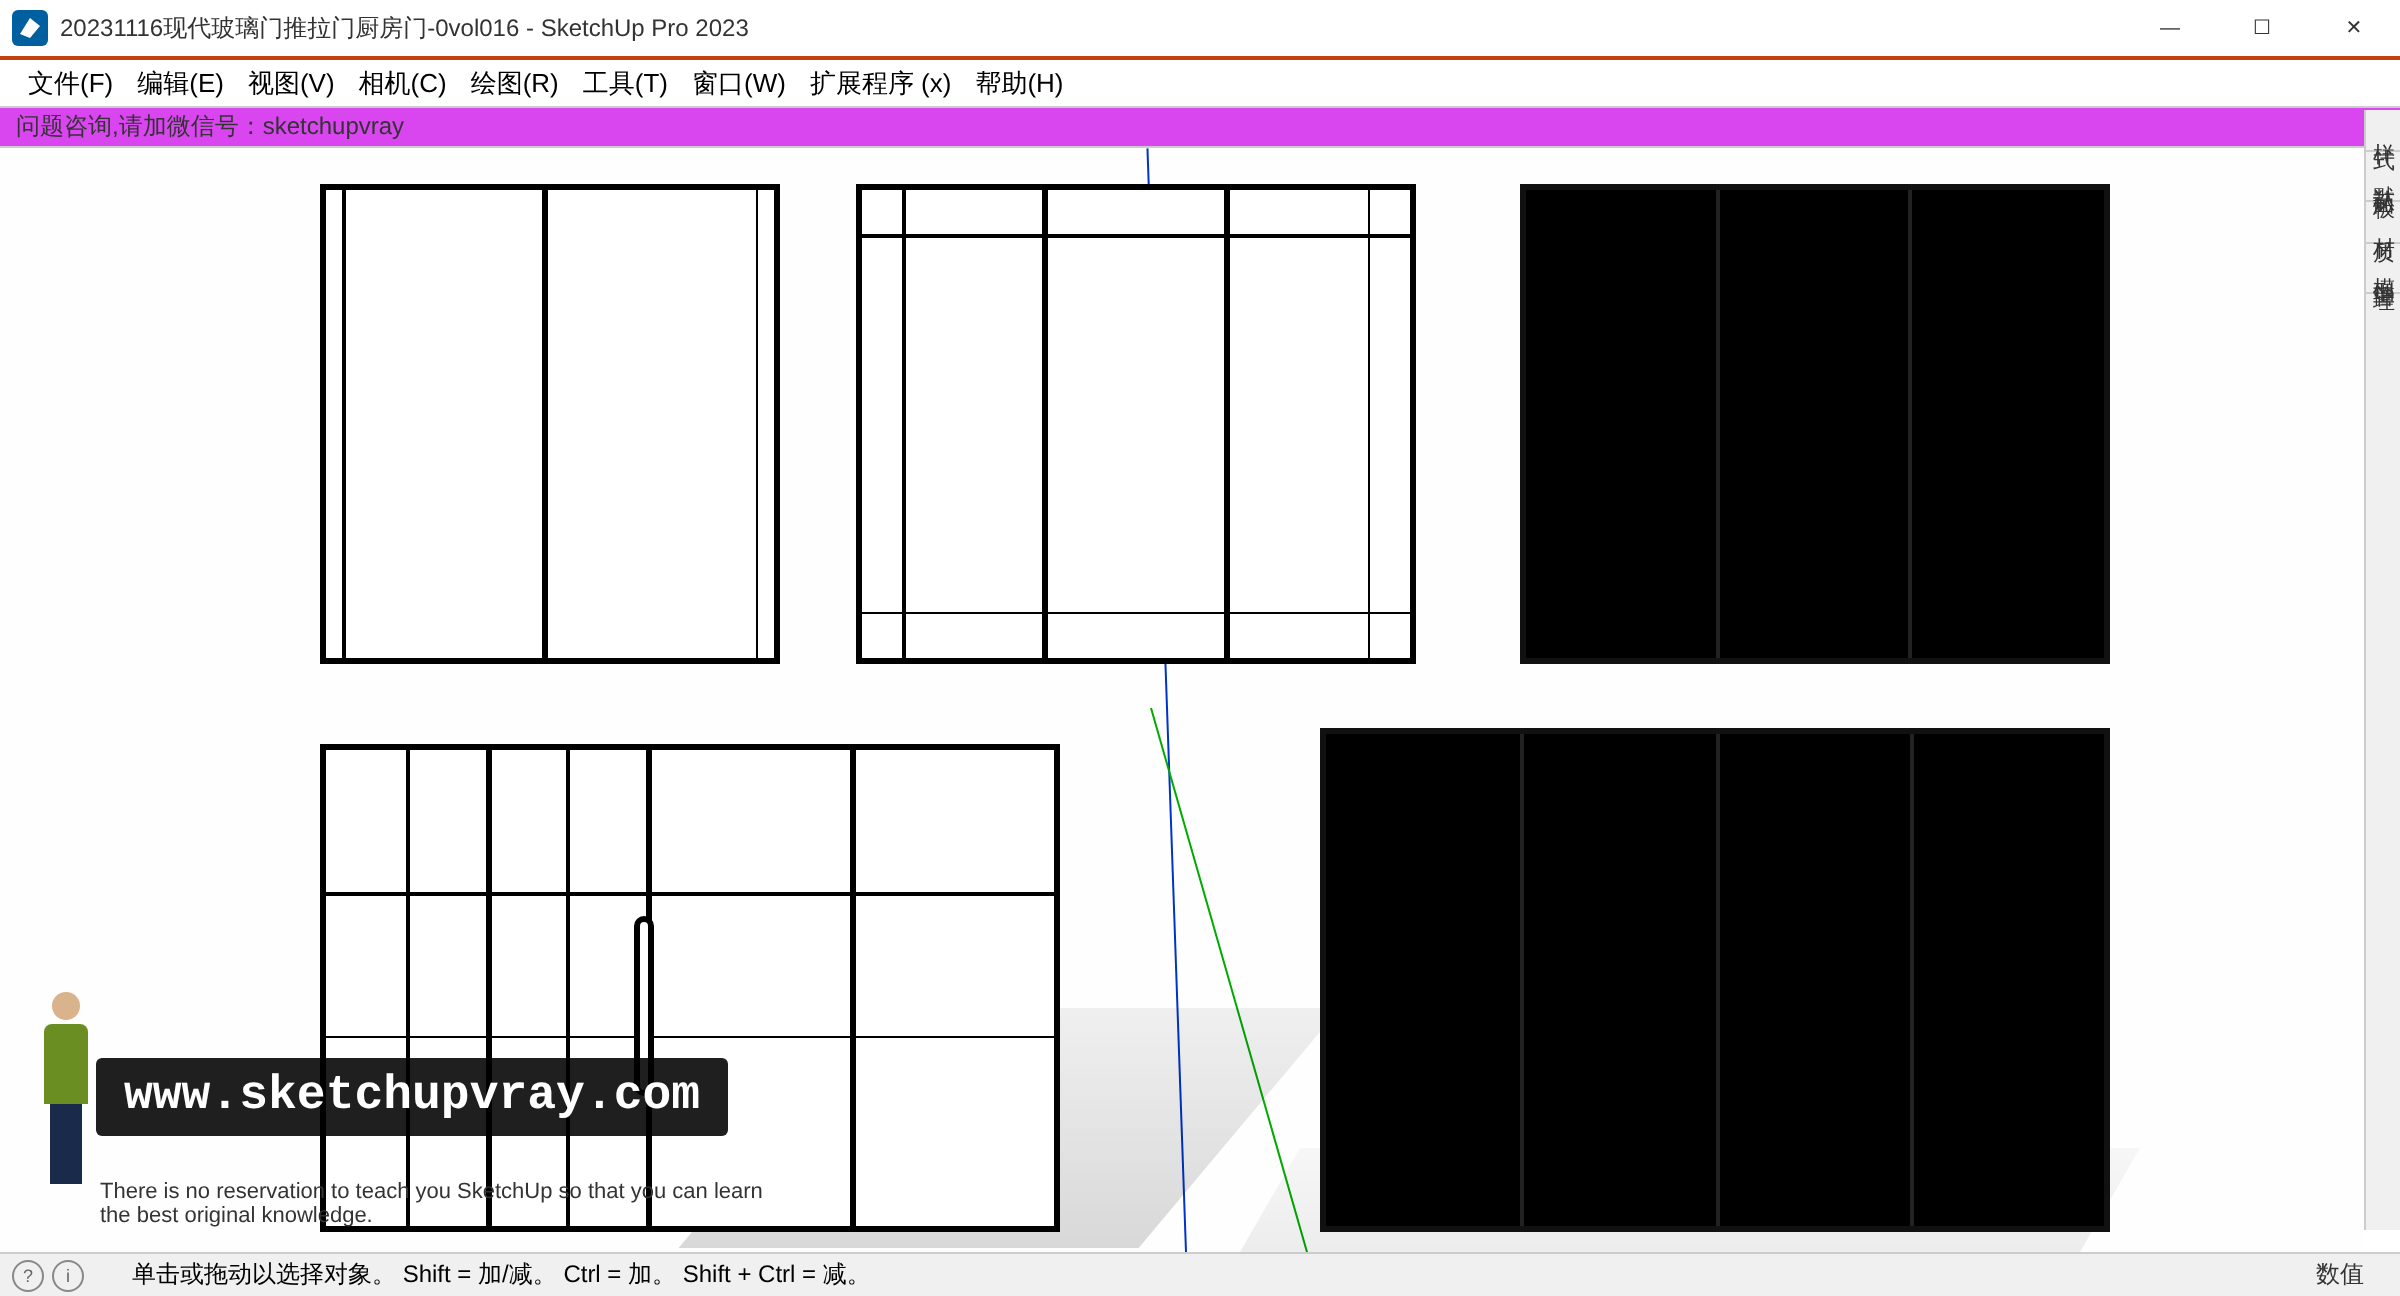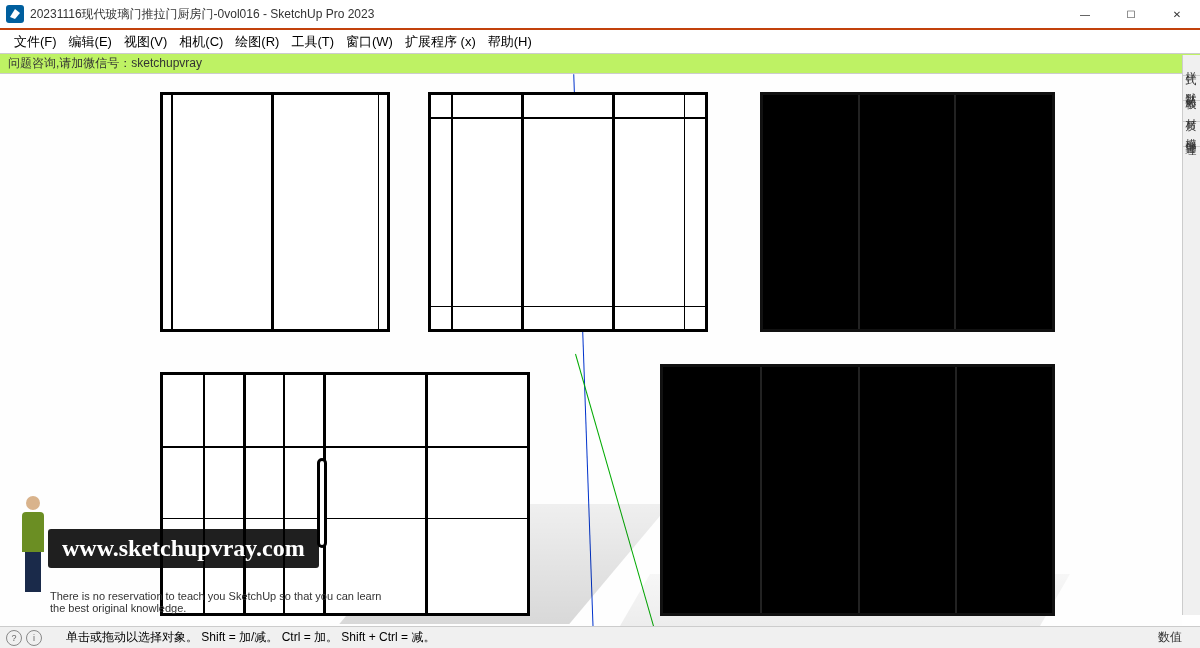--- a/index.html
+++ b/index.html
@@ -53,21 +53,21 @@
   border-bottom: 1px solid #ccc;
   gap: 0;
 }
 .menu-item {
   padding: 2px 6px;
   color: #000;
   font-size: 13px;
 }
 .infobar {
   height: 20px;
-  background: #bef264;
+  background: #d946ef;
   border-bottom: 1px solid #ccc;
   padding: 2px 8px;
   font-size: 12px;
   color: #333;
   display: flex;
   align-items: center;
 }
 .viewport {
   position: absolute;
   top: 74px;
@@ -192,21 +192,21 @@
 .watermark {
   position: absolute;
   left: 48px;
   bottom: 58px;
   background: rgba(0,0,0,0.88);
   color: #fff;
   font-size: 24px;
   font-weight: bold;
   padding: 6px 14px;
   border-radius: 3px;
-  font-family: Liberation Serif, serif;
+  font-family: Liberation Mono, monospace;
 }
 .wm-sub {
   position: absolute;
   left: 50px;
   bottom: 12px;
   color: #333;
   font-size: 11px;
   width: 380px;
 }
 </style>

